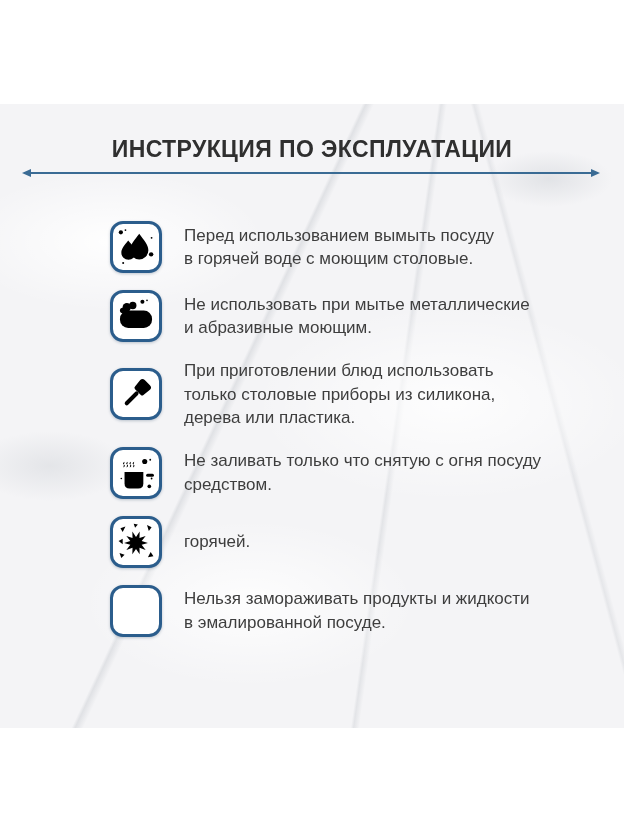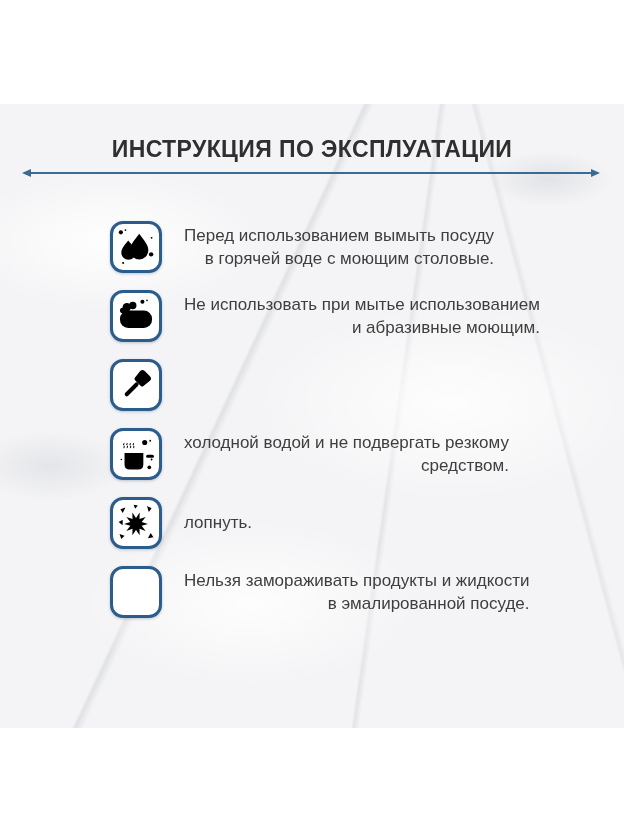--- a/index.html
+++ b/index.html
@@ -43,21 +43,21 @@
   }
   .list{position:absolute;top:221px;left:110px;width:480px;}
   .row{display:flex;align-items:center;gap:22px;margin-bottom:17px;}
   .icon-box{
     flex:0 0 52px;width:52px;height:52px;background:#fff;
     border:3px solid var(--accent);border-radius:13px;
     display:flex;align-items:center;justify-content:center;
     box-shadow:0 1px 3px rgba(40,70,100,0.28);
   }
   .icon-box svg{width:44px;height:44px;display:block;}
-  .text{font-size:17px;line-height:23.5px;color:var(--body);white-space:nowrap;text-align:right;}
+  .text{font-size:17px;line-height:23.5px;color:var(--body);white-space:nowrap;}
 </style>
 </head>
 <body>
 
 <svg width="0" height="0" style="position:absolute" aria-hidden="true">
   <defs>
     <symbol id="water-drops-icon" viewBox="0 0 48 48">
       <path class="ln" d="M27.5 9.5 C22.5 16.5 17.5 21.5 17.5 27.5 A10 10 0 0 0 37.5 27.5 C37.5 21.5 32.5 16.5 27.5 9.5 Z"></path>
       <path class="ln" d="M15.5 17 C11.5 22 8 25.8 8 30.2 A7.8 7.8 0 0 0 23.6 30.2 C23.6 25.8 19.8 22 15.5 17 Z"></path>
       <circle class="ln" cx="14.5" cy="31" r="3"></circle>
@@ -160,53 +160,58 @@
           </div>
   </div>
 
   <div class="row">
     <div class="icon-box">
       <svg>
               <use href="#sponge-icon"></use>
             </svg>
     </div>
     <div class="text">
-            <div>Не использовать при мытье использованием</div>
+            <div>Не использовать при мытье металлические</div>
             <div>и абразивные моющим.</div>
           </div>
   </div>
 
   <div class="row">
     <div class="icon-box">
       <svg>
               <use href="#spatula-icon"></use>
             </svg>
     </div>
+    <div class="text">
+            <div>При приготовлении блюд использовать</div>
+            <div>только столовые приборы из силикона,</div>
+            <div>дерева или пластика.</div>
+          </div>
   </div>
 
   <div class="row">
     <div class="icon-box">
       <svg>
               <use href="#hot-pot-icon"></use>
             </svg>
     </div>
     <div class="text">
-            <div>холодной водой и не подвергать резкому</div>
+            <div>Не заливать только что снятую с огня посуду</div>
             <div>средством.</div>
           </div>
   </div>
 
   <div class="row">
     <div class="icon-box">
       <svg>
               <use href="#impact-burst-icon"></use>
             </svg>
     </div>
     <div class="text">
-            <div>лопнуть.</div>
+            <div>горячей.</div>
           </div>
   </div>
 
   <div class="row">
     <div class="icon-box">
       <svg>
               <use href="#snowflake-icon"></use>
             </svg>
     </div>
     <div class="text">

